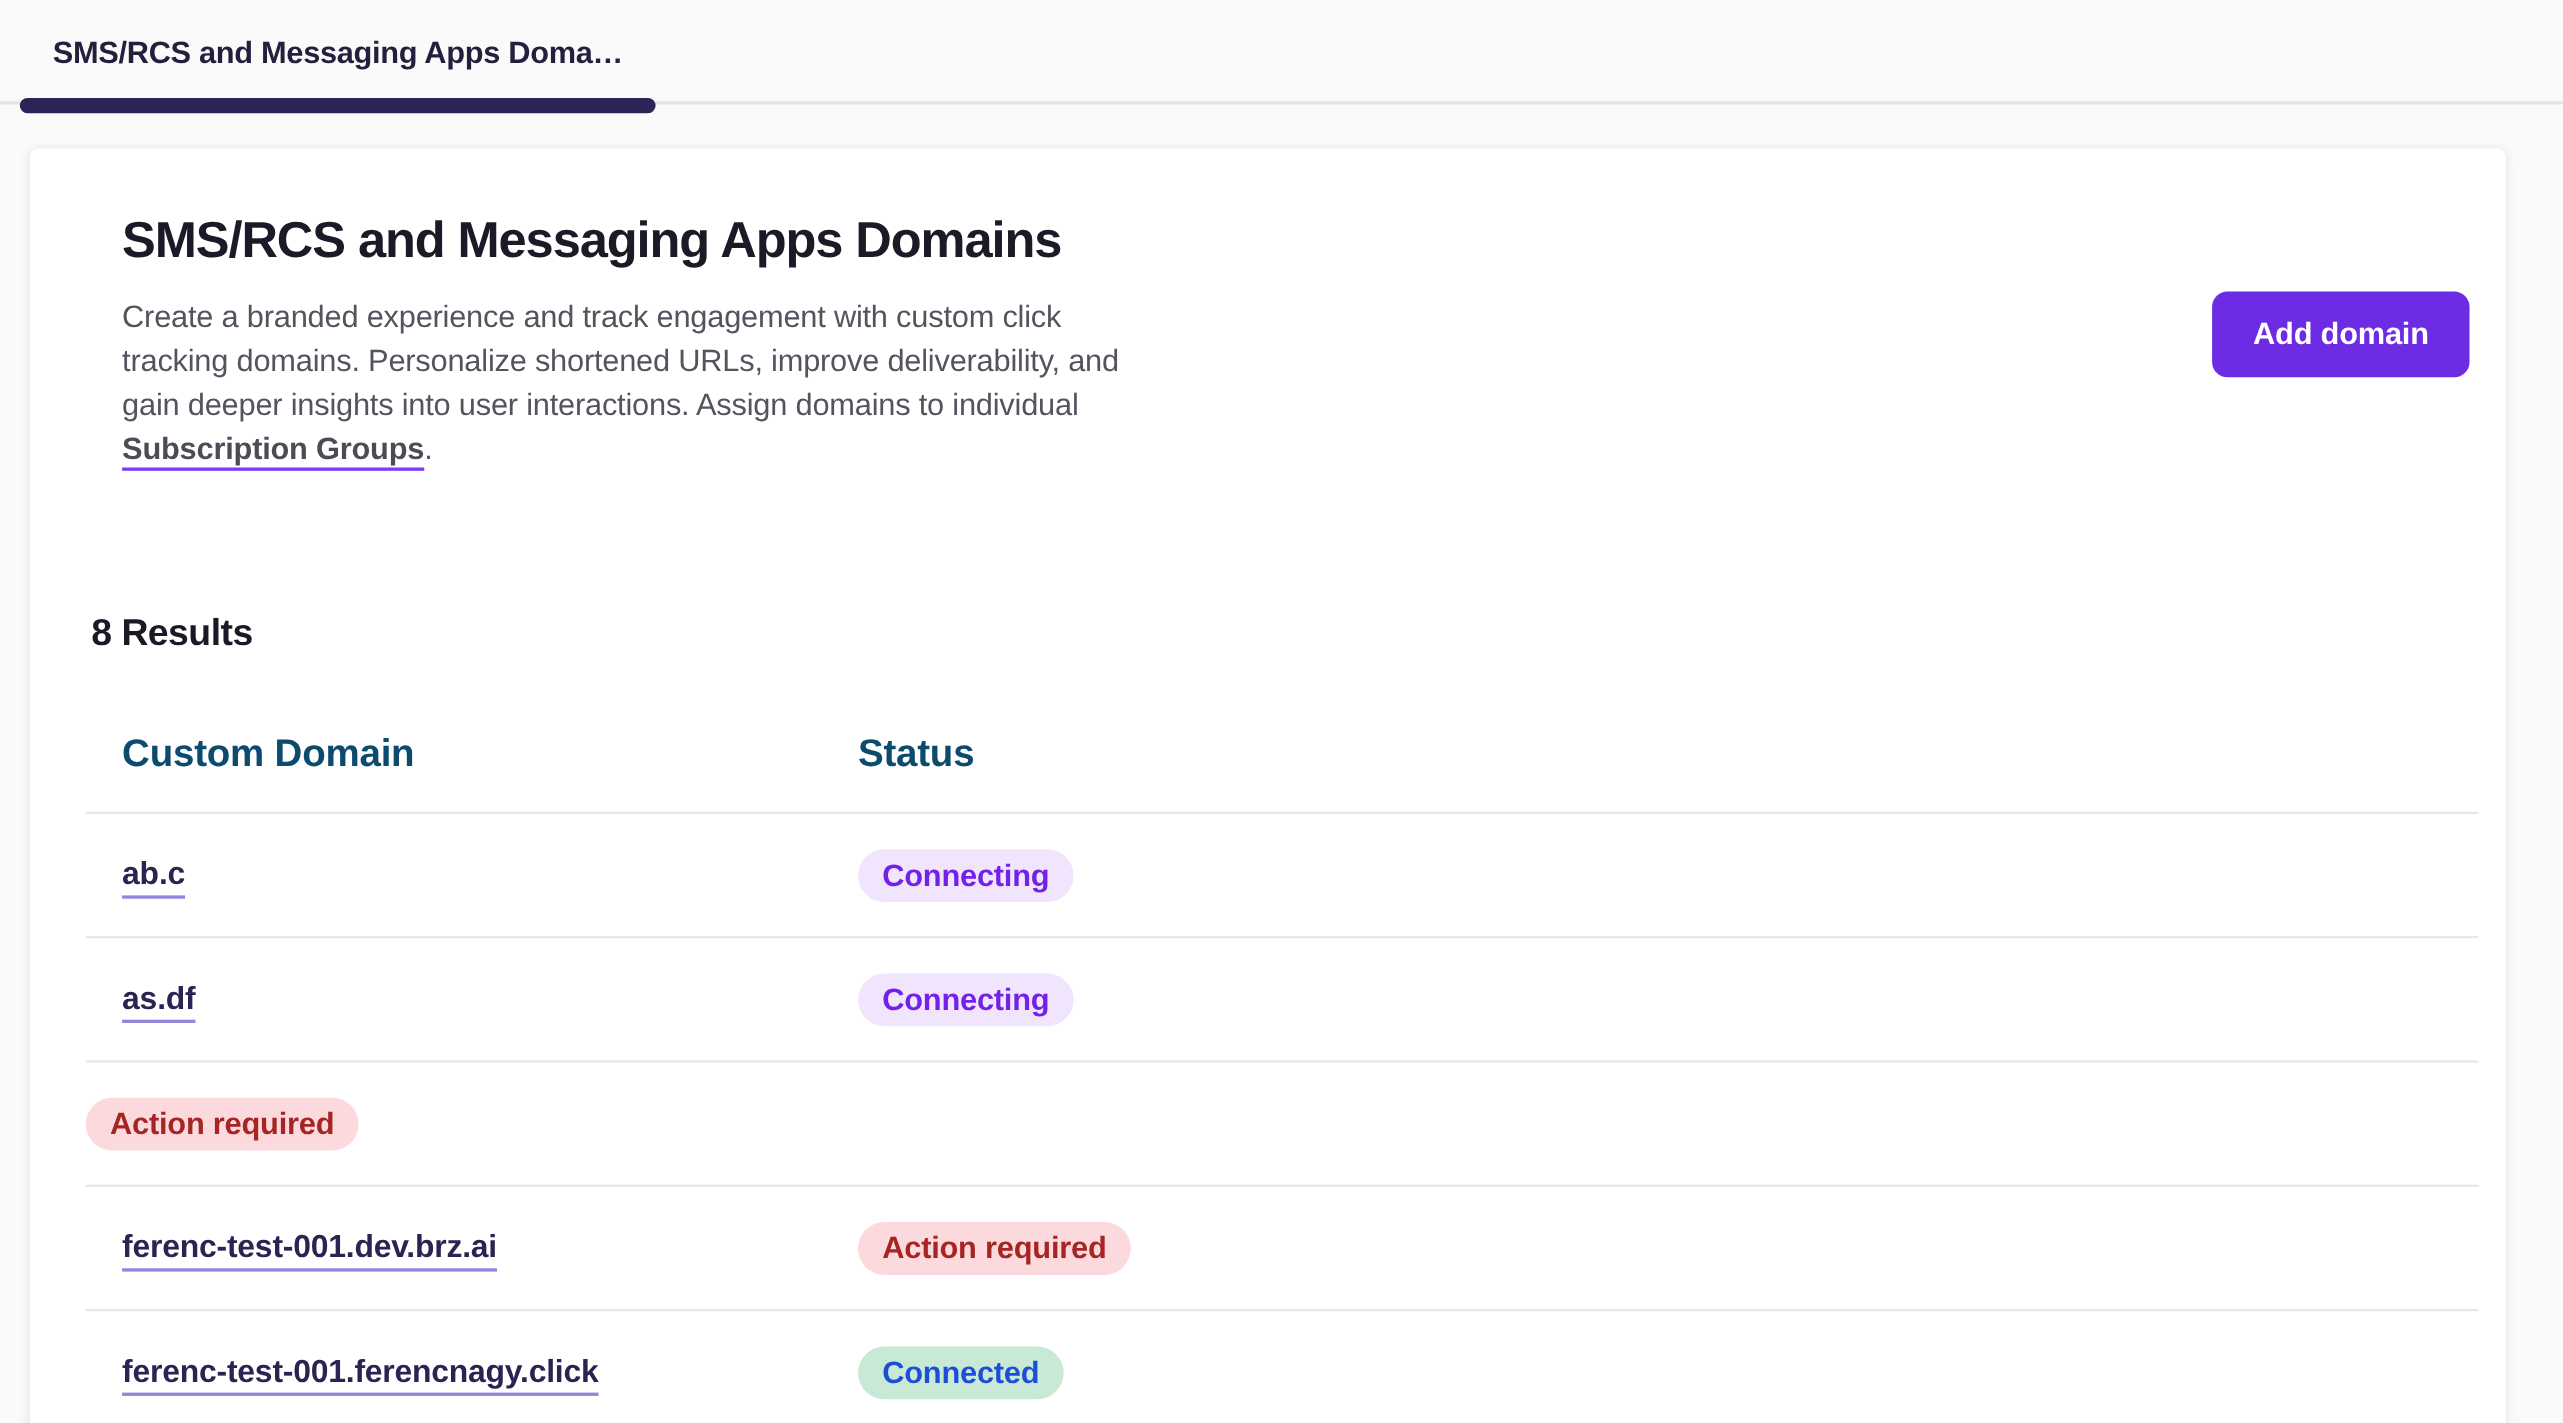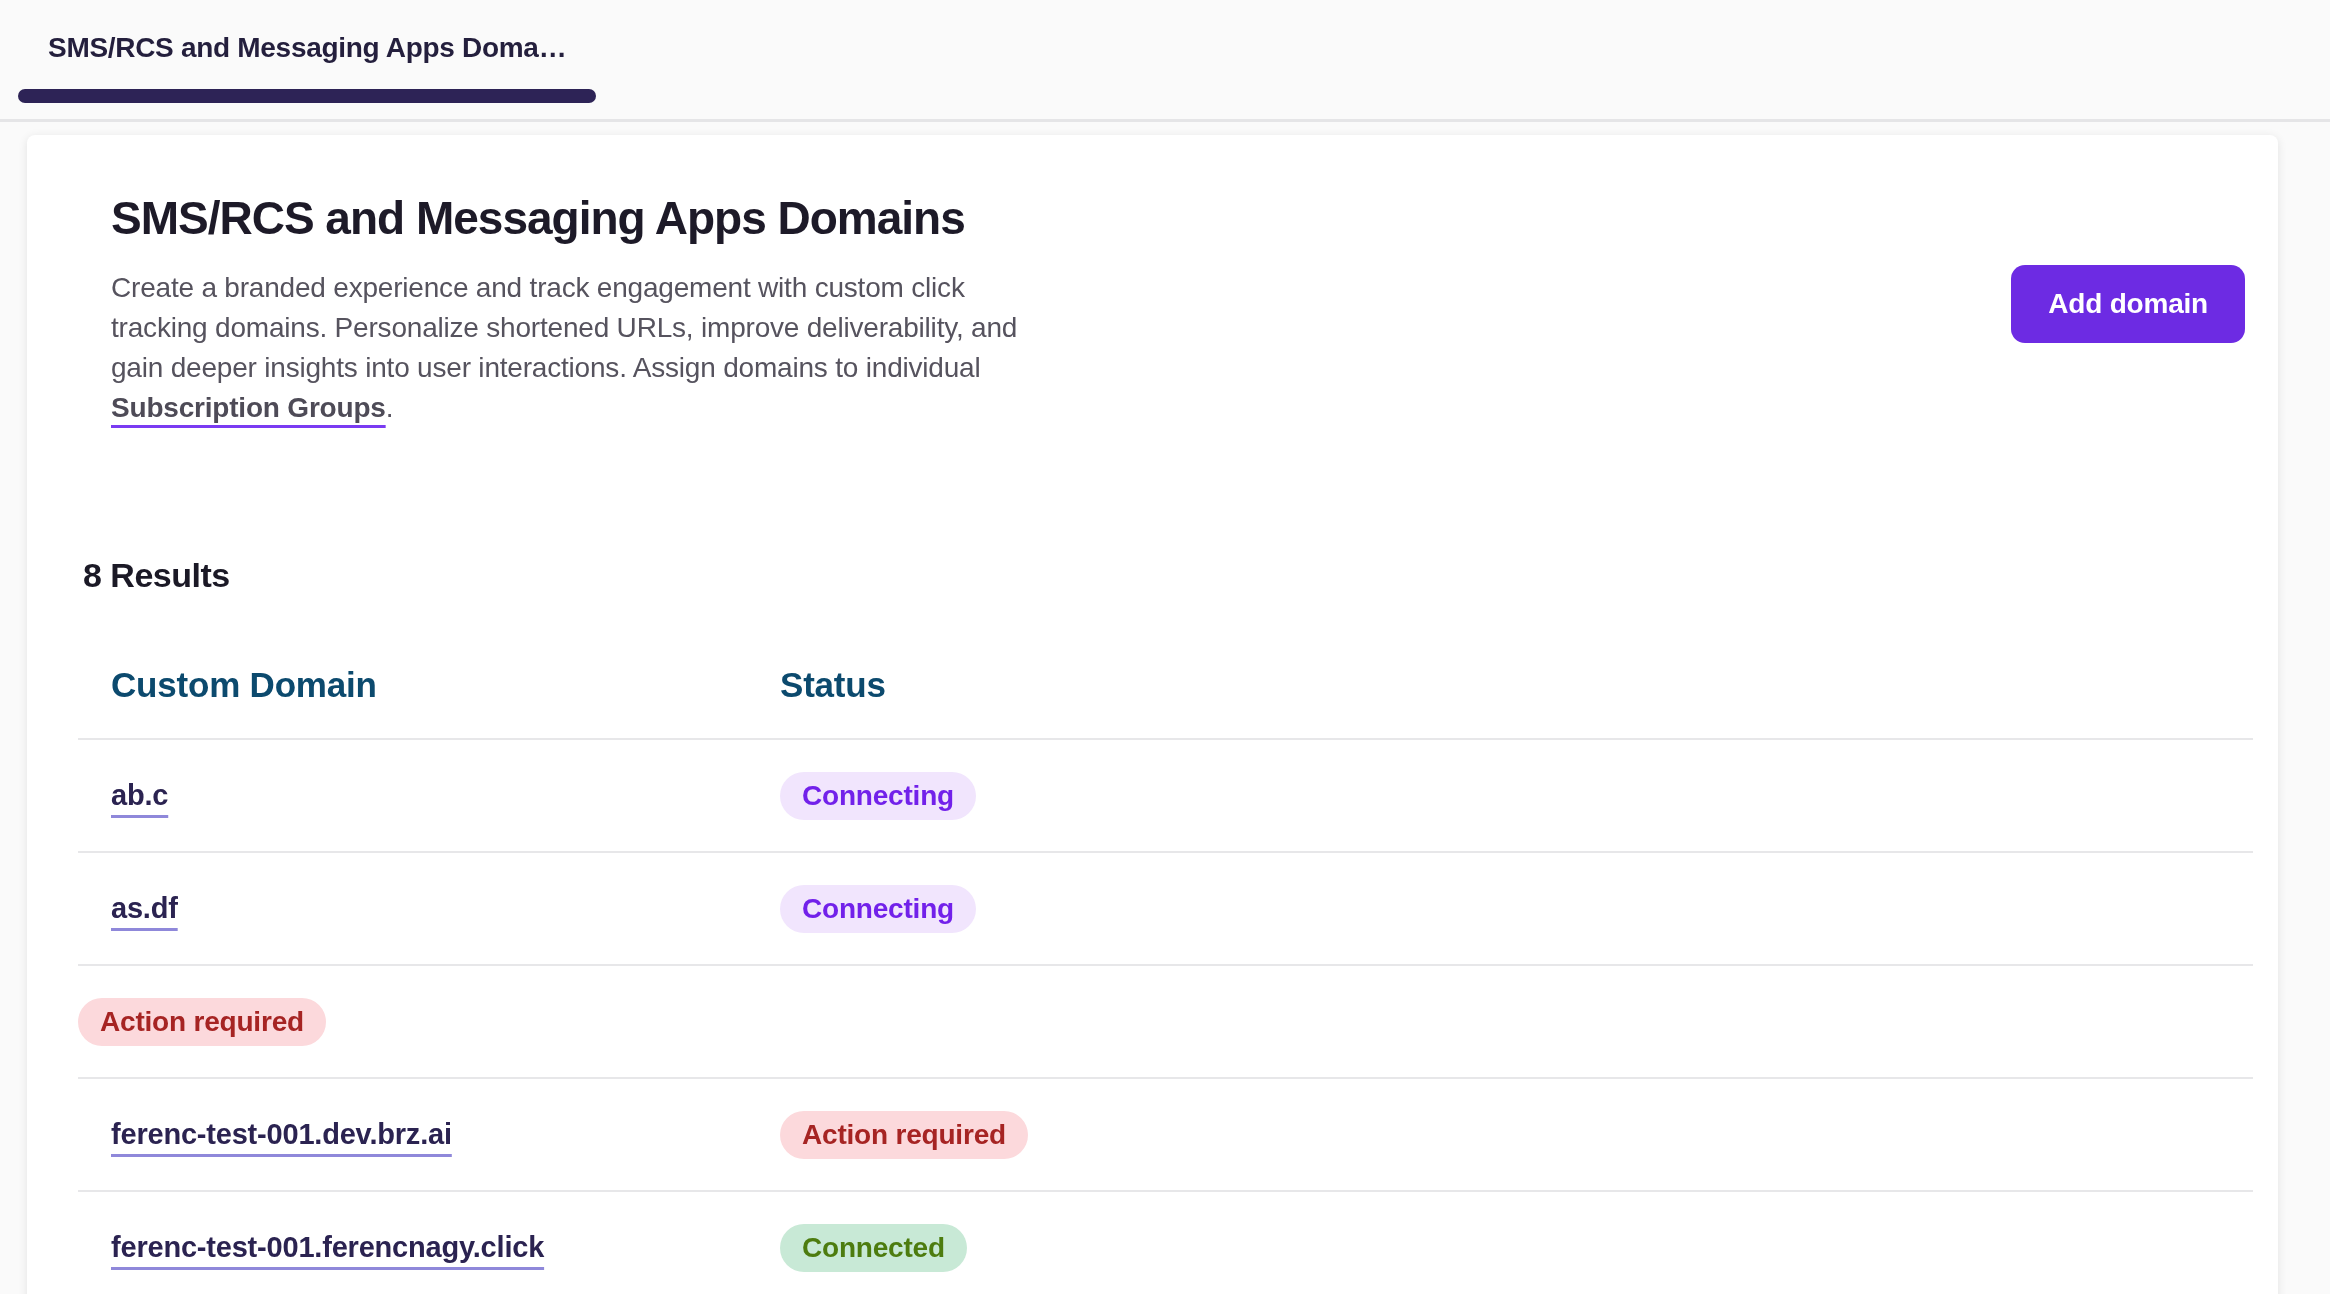--- a/index.html
+++ b/index.html
@@ -6,21 +6,21 @@
   html, body {
     width: 2330px; height: 1294px;
     overflow: hidden;
     background: #fafafa;
     font-family: "Liberation Sans", sans-serif;
   }
 
   
   .tabbar {
     position: relative;
-    height: 122px;
+    height: 95px;
     background: #fafafa;
     border-bottom: 3px solid #e5e5e7;
   }
   .tab {
     position: absolute;
     left: 18px; top: 0;
     height: 95px;
     padding: 0 30px;
     display: flex;
     align-items: center;
@@ -146,21 +146,21 @@
     display: inline-block;
     font-size: 28px;
     font-weight: bold;
     line-height: 24px;
     padding: 12px 22px;
     border-radius: 24px;
     letter-spacing: -0.2px;
   }
   .badge.connecting { background: #f1e5fd; color: #7221ea; }
   .badge.action     { background: #fcd9dc; color: #a62423; }
-  .badge.connected  { background: #c8e9d6; color: #4d7c0f; }
+  .badge.connected  { background: #c8e9d6; color: #1d4ed8; }
 </style>
 </head>
 <body>
 
 <div class="tabbar">
   <div class="tab">
     <span class="tab-label">SMS/RCS and Messaging Apps Doma…</span>
     <div class="tab-indicator"></div>
   </div>
 </div>

